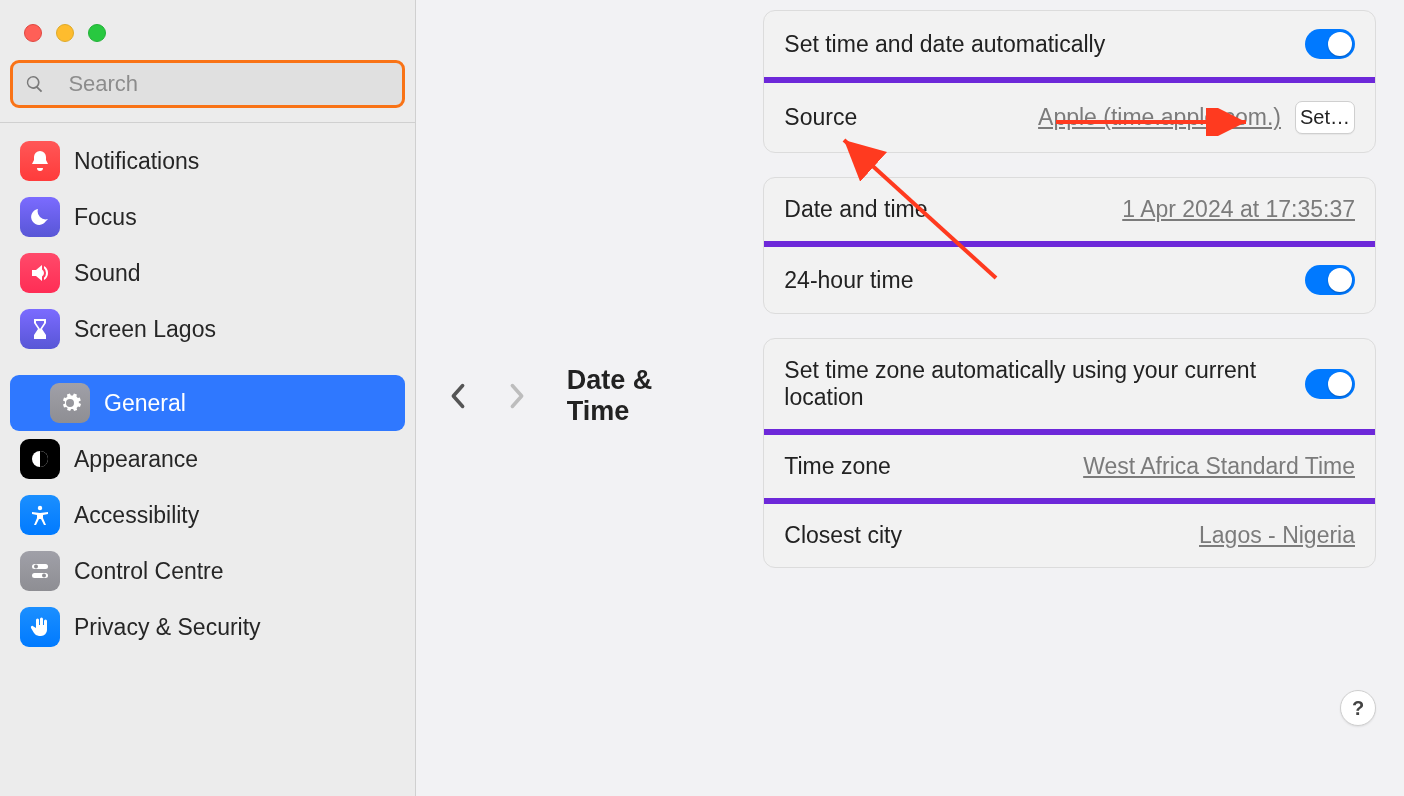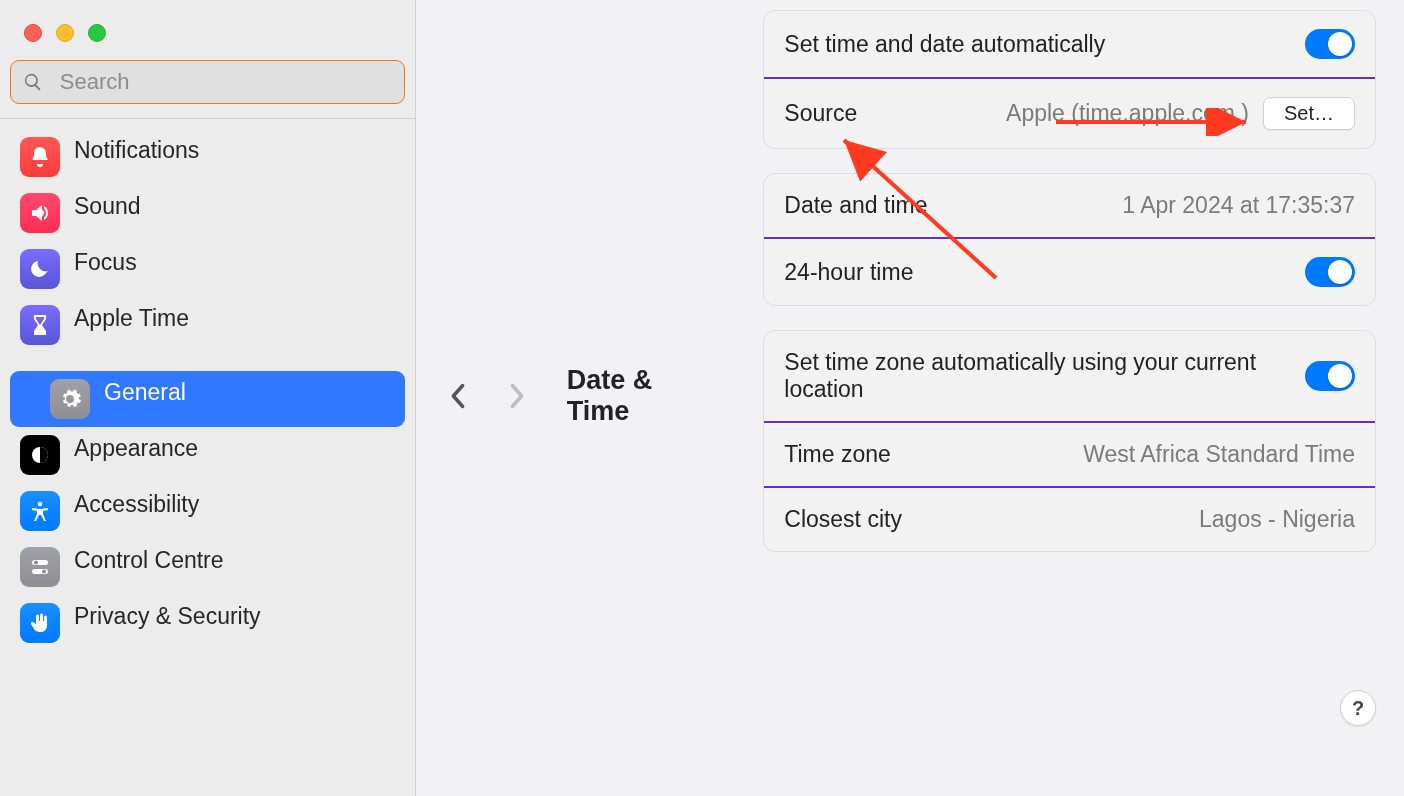--- a/index.html
+++ b/index.html
@@ -32,45 +32,45 @@
     .tl-red { background: #ff5f57; border: 0.5px solid #e04740; }
     .tl-yellow { background: #febc2e; border: 0.5px solid #deaa28; }
     .tl-green { background: #28c840; border: 0.5px solid #22b138; }
     .search-wrap {
       padding: 0 10px 14px 10px;
     }
     .search-box {
       display: flex;
       align-items: center;
       background: #e0e0e0;
-      border: 1px solid #f97316;
+      border: 3px solid #f97316;
       border-radius: 9px;
       padding: 8px 12px;
-      gap: 17px;
+      gap: 24px;
     }
     .search-box input {
       border: none;
       background: transparent;
       outline: none;
       font-size: 22px;
       color: #333;
       width: 100%;
     }
     .search-box input::placeholder { color: #8c8c8c; }
     .search-icon-svg { width: 22px; height: 22px; fill: #7a7a7a; }
     .sidebar-scroll { flex: 1; overflow-y: auto; }
     .sidebar-separator {
       height: 1px;
       background: #d0d0d0;
       margin-top: 0px;
     }
     .sidebar-group { padding: 10px 10px 8px 10px; }
     .sidebar-item {
       display: flex;
-      align-items: flex-start;
+      align-items: center;
       gap: 14px;
       padding: 8px 10px;
       border-radius: 9px;
       cursor: default;
     }
     .sidebar-item.selected {
       background: #2f78ff;
       padding-left: 40px;
     }
     .sidebar-item.selected .sidebar-label { color: #fff; }
@@ -136,28 +136,29 @@
       margin-bottom: 24px;
       overflow: hidden;
     }
     .row {
       display: flex;
       align-items: center;
       justify-content: space-between;
       padding: 18px 20px;
       gap: 0;
     }
-    .row + .row { border-top: 2px solid #6d28d9; }
+    .row + .row { border-top: 6px solid #6d28d9; }
     .row-label {
       font-size: 23px;
       color: #222;
     }
     .row-value {
       font-size: 23px;
       color: #7b7b7b;
+      text-decoration: underline;
     }
     .row-right { display: flex; align-items: center; gap: 14px; }
     .toggle {
       width: 50px; height: 30px;
       background: #0079ff;
       border-radius: 30px;
       position: relative;
       flex-shrink: 0;
     }
     .toggle::after {
@@ -166,21 +167,21 @@
       right: 3px; top: 3px;
       width: 24px; height: 24px;
       background: #fff;
       border-radius: 50%;
       box-shadow: 0 1px 2px rgba(0,0,0,0.25);
     }
     .btn {
       background: #fff;
       border: 1px solid #cfcfcf;
       border-radius: 7px;
-      padding: 4px 20px;
+      padding: 4px 4px;
       font-size: 20px;
       color: #222;
       box-shadow: 0 1px 1px rgba(0,0,0,0.05);
     }
     .help-btn {
       position: absolute;
       right: 28px;
       bottom: 70px;
       width: 36px; height: 36px;
       border-radius: 50%;
@@ -227,42 +228,42 @@
     <div class="sidebar-group">
       <div class="sidebar-item">
         <div class="sidebar-icon ic-notifications">
           <svg viewBox="0 0 24 24">
               <path d="M12 2a6 6 0 016 6v3l2 4H4l2-4V8a6 6 0 016-6zm0 20a3 3 0 003-3H9a3 3 0 003 3z"></path>
             </svg>
         </div>
         <span class="sidebar-label">Notifications</span>
       </div>
       <div class="sidebar-item">
+        <div class="sidebar-icon ic-focus">
+          <svg viewBox="0 0 24 24">
+              <path d="M20 14A8 8 0 0110 4a8 8 0 108 12 8 8 0 002-2z"></path>
+            </svg>
+        </div>
+        <span class="sidebar-label">Focus</span>
+      </div>
+      <div class="sidebar-item">
         <div class="sidebar-icon ic-sound">
           <svg viewBox="0 0 24 24">
               <path d="M4 9v6h4l6 5V4L8 9H4zm12 3a4 4 0 00-2-3.46v6.92A4 4 0 0016 12zm4 0a8 8 0 00-4-6.93v2.2A6 6 0 0118 12a6 6 0 01-2 4.73v2.2A8 8 0 0020 12z"></path>
             </svg>
         </div>
         <span class="sidebar-label">Sound</span>
       </div>
       <div class="sidebar-item">
-        <div class="sidebar-icon ic-focus">
-          <svg viewBox="0 0 24 24">
-              <path d="M20 14A8 8 0 0110 4a8 8 0 108 12 8 8 0 002-2z"></path>
-            </svg>
-        </div>
-        <span class="sidebar-label">Focus</span>
-      </div>
-      <div class="sidebar-item">
         <div class="sidebar-icon ic-screentime">
           <svg viewBox="0 0 24 24">
               <path d="M6 2h12v4l-4 6 4 6v4H6v-4l4-6-4-6V2zm2 2v2l4 6 4-6V4H8z"></path>
             </svg>
         </div>
-        <span class="sidebar-label">Apple Time</span>
+        <span class="sidebar-label">Screen Lagos</span>
       </div>
     </div>
 
     <div class="sidebar-group">
       <div class="sidebar-item selected">
         <div class="sidebar-icon ic-general">
           <svg viewBox="0 0 24 24">
               <path d="M12 8a4 4 0 100 8 4 4 0 000-8zm9 4l2 1-1 3-2-.5a8 8 0 01-1.4 1.4l.5 2-3 1-1-2a8 8 0 01-2 0l-1 2-3-1 .5-2A8 8 0 018.2 16L6 16.5l-1-3 2-1a8 8 0 010-2L5 9.5l1-3 2 .5A8 8 0 019.4 5.6L8.9 3.5l3-1 1 2a8 8 0 012 0l1-2 3 1-.5 2a8 8 0 011.4 1.4l2-.5 1 3-2 1a8 8 0 010 2z"></path>
             </svg>
         </div>

